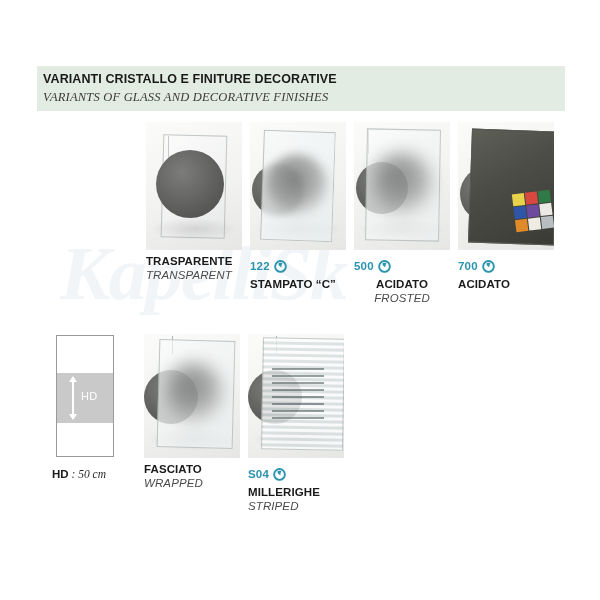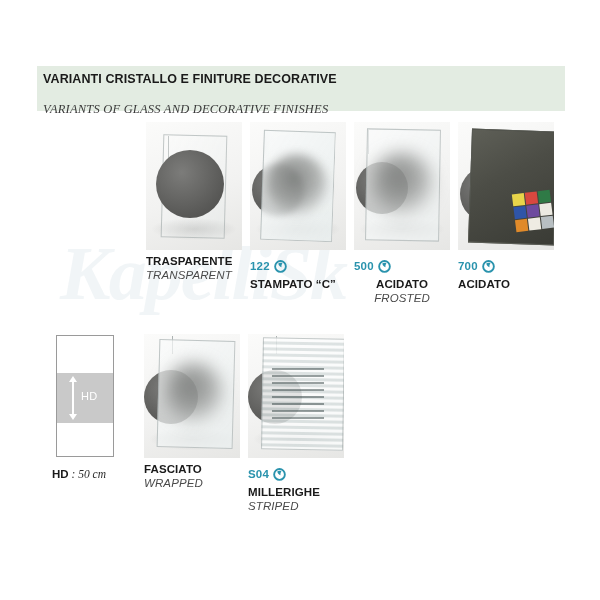--- a/index.html
+++ b/index.html
@@ -53,21 +53,21 @@
     left: 43px;
     top: 72px;
     font-size: 12.5px;
     font-weight: bold;
     letter-spacing: 0.1px;
     color: #1a1a1a;
   }
   .header-subtitle {
     position: absolute;
     left: 43px;
-    top: 102px;
+    top: 90px;
     font-family: "Liberation Serif", serif;
     font-style: italic;
     font-size: 12.5px;
     color: #3a3a3a;
     letter-spacing: 0.2px;
   }
 
   
   .sample {
     position: absolute;

